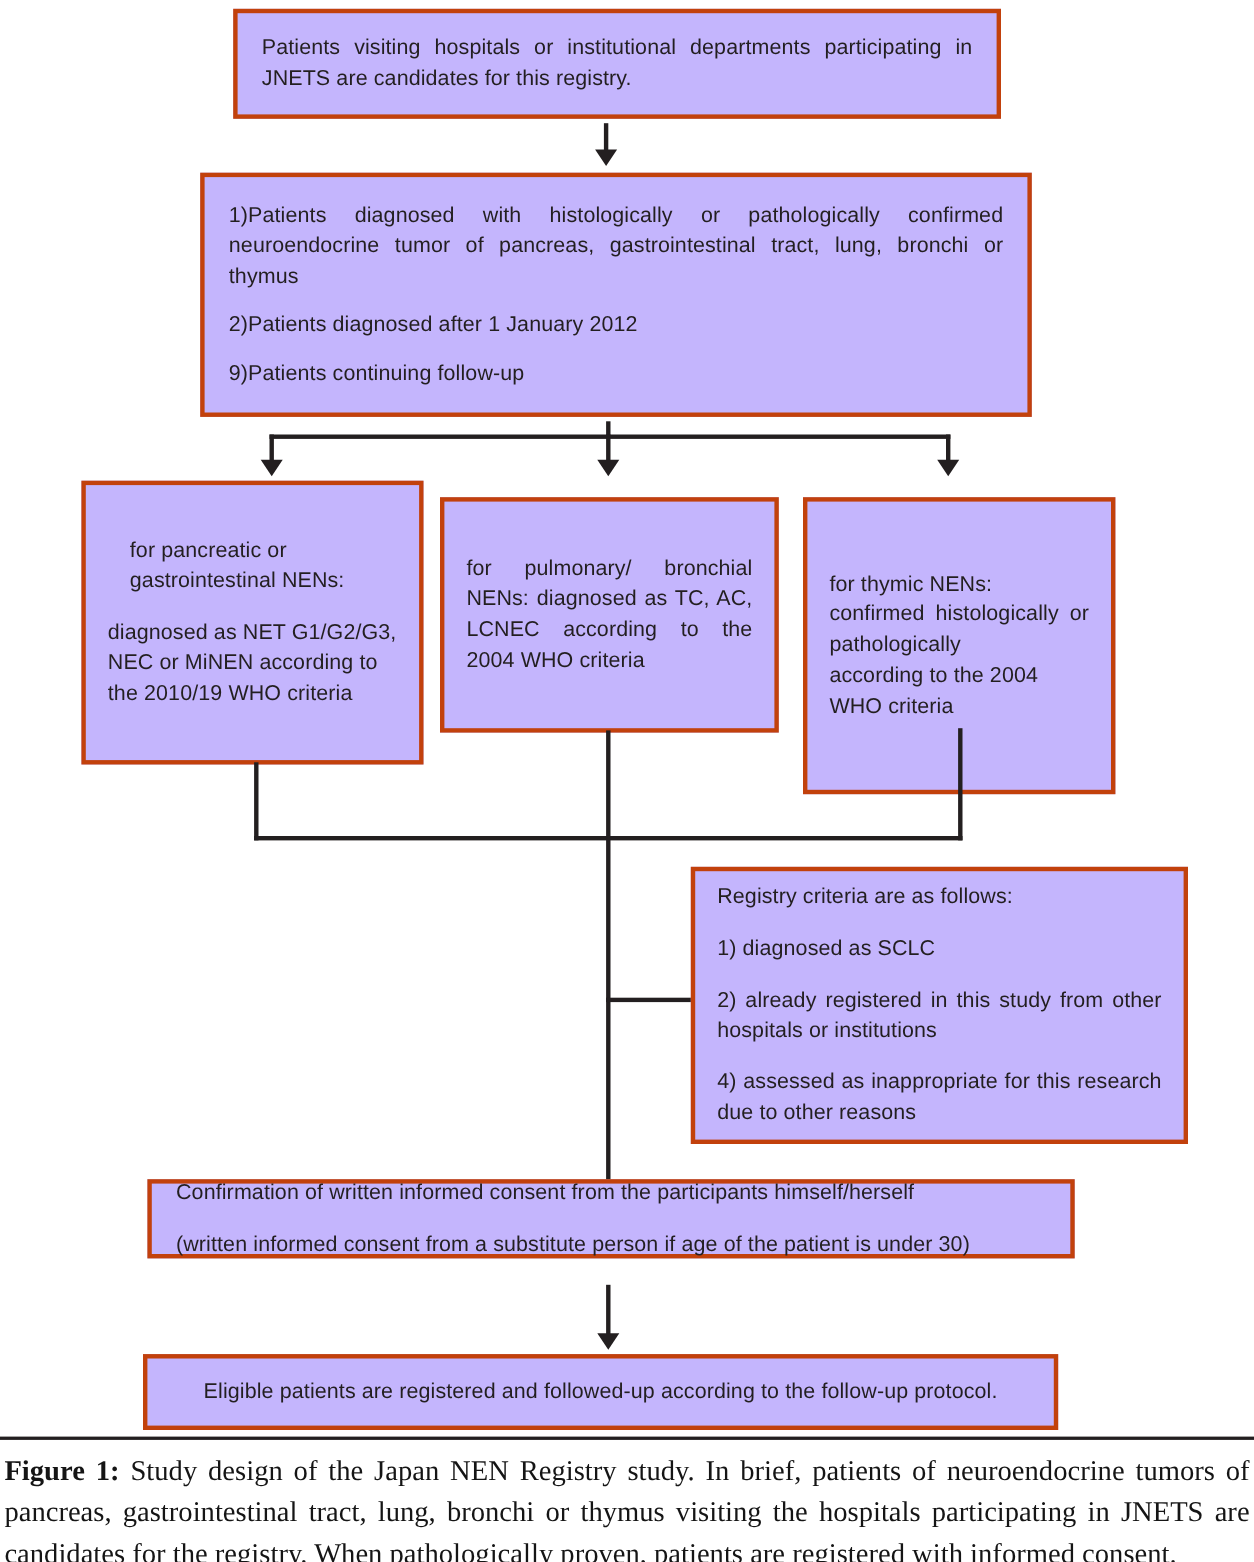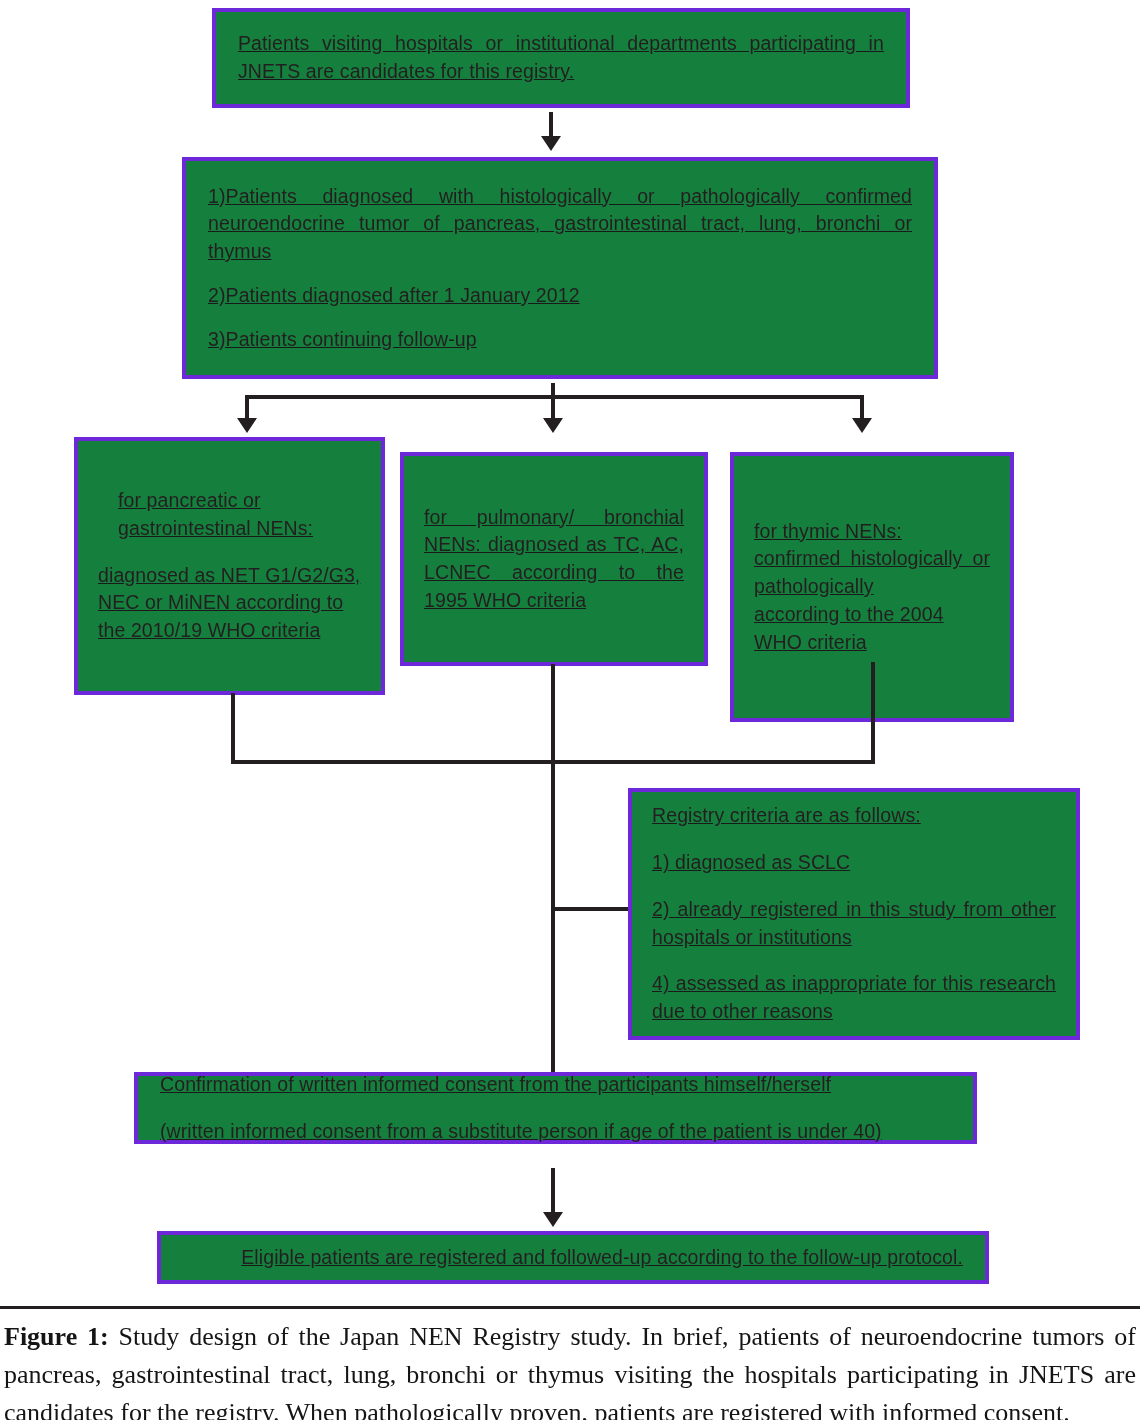--- a/index.html
+++ b/index.html
@@ -18,26 +18,25 @@
 
   #figure-canvas {
     position: absolute;
     left: 0; top: 0;
     width: 1140px;
     height: 1300px;
   }
 
   .node {
     position: absolute;
-    border: 4px solid #6d28d9;
-    background: #15803d;
+    border: 4px solid #c2410c;
+    background: #c4b5fd;
     display: flex;
     flex-direction: column;
     justify-content: center;
-    text-decoration: underline;
   }
   .node .txt {
     font-size: 19.5px;
     line-height: 1.42;
     color: #231f20;
     letter-spacing: 0.1px;
   }
   .just { text-align: justify; text-align-last: left; }
   .para { margin: 0; }
   .spaced .para + .para { margin-top: 19px; }
@@ -85,21 +84,21 @@
   <div class="node" style="left:212px; top:8px; width:698px; height:100px; padding:0 22px;">
     <div class="txt just">Patients visiting hospitals or institutional departments participating in JNETS are candidates for this registry.</div>
   </div>
 
   <div class="ln vline" style="left:549px; top:112px; height:30px;"></div>
   <div class="arrowhead" style="left:541px; top:136px;"></div>
 
   <div class="node" style="left:182px; top:157px; width:756px; height:222px; padding:0 22px;gap:16px;">
     <p class="txt just para">1)Patients diagnosed with histologically or pathologically confirmed neuroendocrine tumor of pancreas, gastrointestinal tract, lung, bronchi or thymus</p>
     <p class="txt para">2)Patients diagnosed after 1 January 2012</p>
-    <p class="txt para">3)Patients continuing follow-up</p>
+    <p class="txt para">9)Patients continuing follow-up</p>
   </div>
 
   <div class="ln vline" style="left:551px; top:383px; height:14px;"></div>
   <div class="ln hline" style="left:245px; top:395px; width:619px;"></div>
 
   <div class="ln vline" style="left:245px; top:395px; height:26px;"></div>
   <div class="arrowhead" style="left:237px; top:418px;"></div>
 
   <div class="ln vline" style="left:551px; top:395px; height:26px;"></div>
   <div class="arrowhead" style="left:543px; top:418px;"></div>
@@ -107,21 +106,21 @@
   <div class="ln vline" style="left:860px; top:395px; height:26px;"></div>
   <div class="arrowhead" style="left:852px; top:418px;"></div>
 
   <div class="node spaced" style="left:74px; top:437px; width:311px; height:258px; padding:0 20px;">
     <p class="txt para" style="white-space: pre-line; margin-left: 20px;">for pancreatic or
 gastrointestinal NENs:</p>
     <p class="txt para">diagnosed as NET G1/G2/G3, NEC or MiNEN according to the 2010/19 WHO criteria</p>
   </div>
 
   <div class="node" style="left:400px; top:452px; width:308px; height:214px; padding:0 20px;">
-    <div class="txt just">for pulmonary/ bronchial NENs: diagnosed as TC, AC, LCNEC according to the 1995 WHO criteria</div>
+    <div class="txt just">for pulmonary/ bronchial NENs: diagnosed as TC, AC, LCNEC according to the 2004 WHO criteria</div>
   </div>
 
   <div class="node spaced" style="left:730px; top:452px; width:284px; height:270px; padding:0 20px;">
     <p class="txt just para" style="white-space: pre-line; margin-bottom:0;">for thymic NENs:
 confirmed histologically or pathologically</p>
     <p class="txt para" style="margin-top:0;">according to the 2004 WHO criteria</p>
   </div>
 
   <div class="ln vline" style="left:231px; top:693px; height:71px;"></div>
   <div class="ln vline" style="left:871px; top:662px; height:102px;"></div>
@@ -133,27 +132,27 @@
 
   <div class="node spaced" style="left:628px; top:788px; width:452px; height:252px; padding:0 20px;">
     <p class="txt para">Registry criteria are as follows:</p>
     <p class="txt para">1) diagnosed as SCLC</p>
     <p class="txt just para">2) already registered in this study from other hospitals or institutions</p>
     <p class="txt just para">4) assessed as inappropriate for this research due to other reasons</p>
   </div>
 
   <div class="node spaced" style="left:134px; top:1072px; width:843px; height:72px; padding:0 22px;">
     <p class="txt para">Confirmation of written informed consent from the participants himself/herself</p>
-    <p class="txt para">(written informed consent from a substitute person if age of the patient is under 40)</p>
+    <p class="txt para">(written informed consent from a substitute person if age of the patient is under 30)</p>
   </div>
 
   <div class="ln vline" style="left:551px; top:1168px; height:48px;"></div>
   <div class="arrowhead" style="left:543px; top:1212px;"></div>
 
-  <div class="node" style="left:157px; top:1231px; width:832px; height:53px; padding:0 22px;align-items:flex-end;">
+  <div class="node" style="left:130px; top:1231px; width:832px; height:69px; padding:0 22px;">
     <div class="txt" style="text-align:center;">Eligible patients are registered and followed-up according to the follow-up protocol.</div>
   </div>
 
 </div>
 
 <div id="caption-rule"></div>
 
 <div id="figure-caption">
   <span class="figlabel">Figure 1:</span><span> Study design of the Japan NEN Registry study. In brief, patients of neuroendocrine tumors of pancreas, gastrointestinal tract, lung, bronchi or thymus visiting the hospitals participating in JNETS are candidates for the registry. When pathologically proven, patients are registered with informed consent.</span>
 </div>

